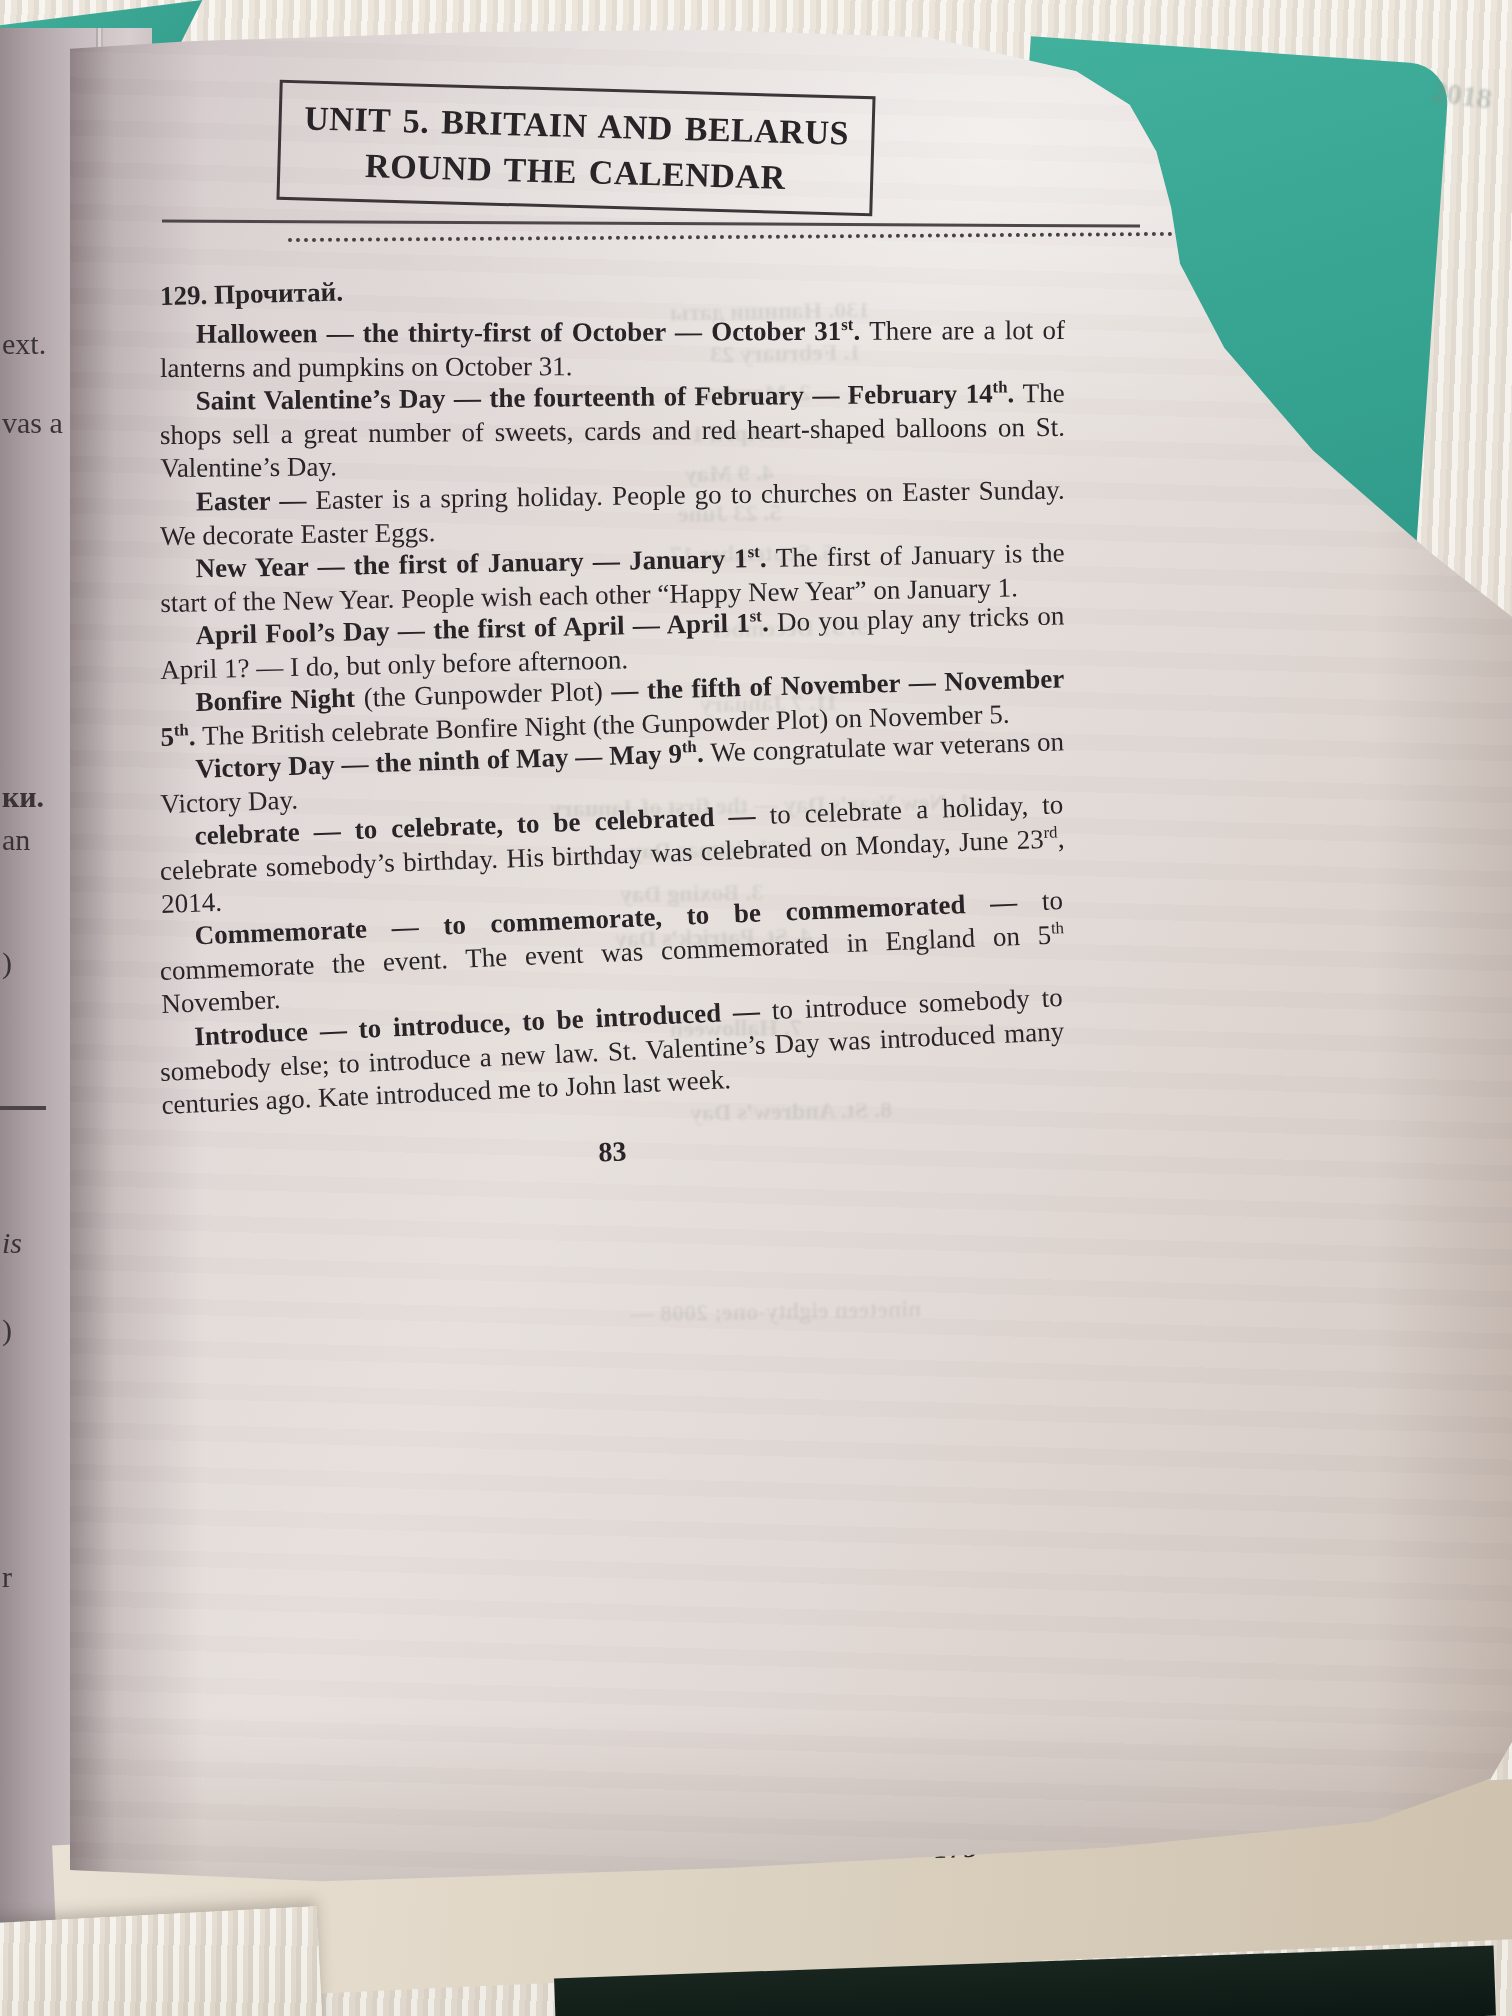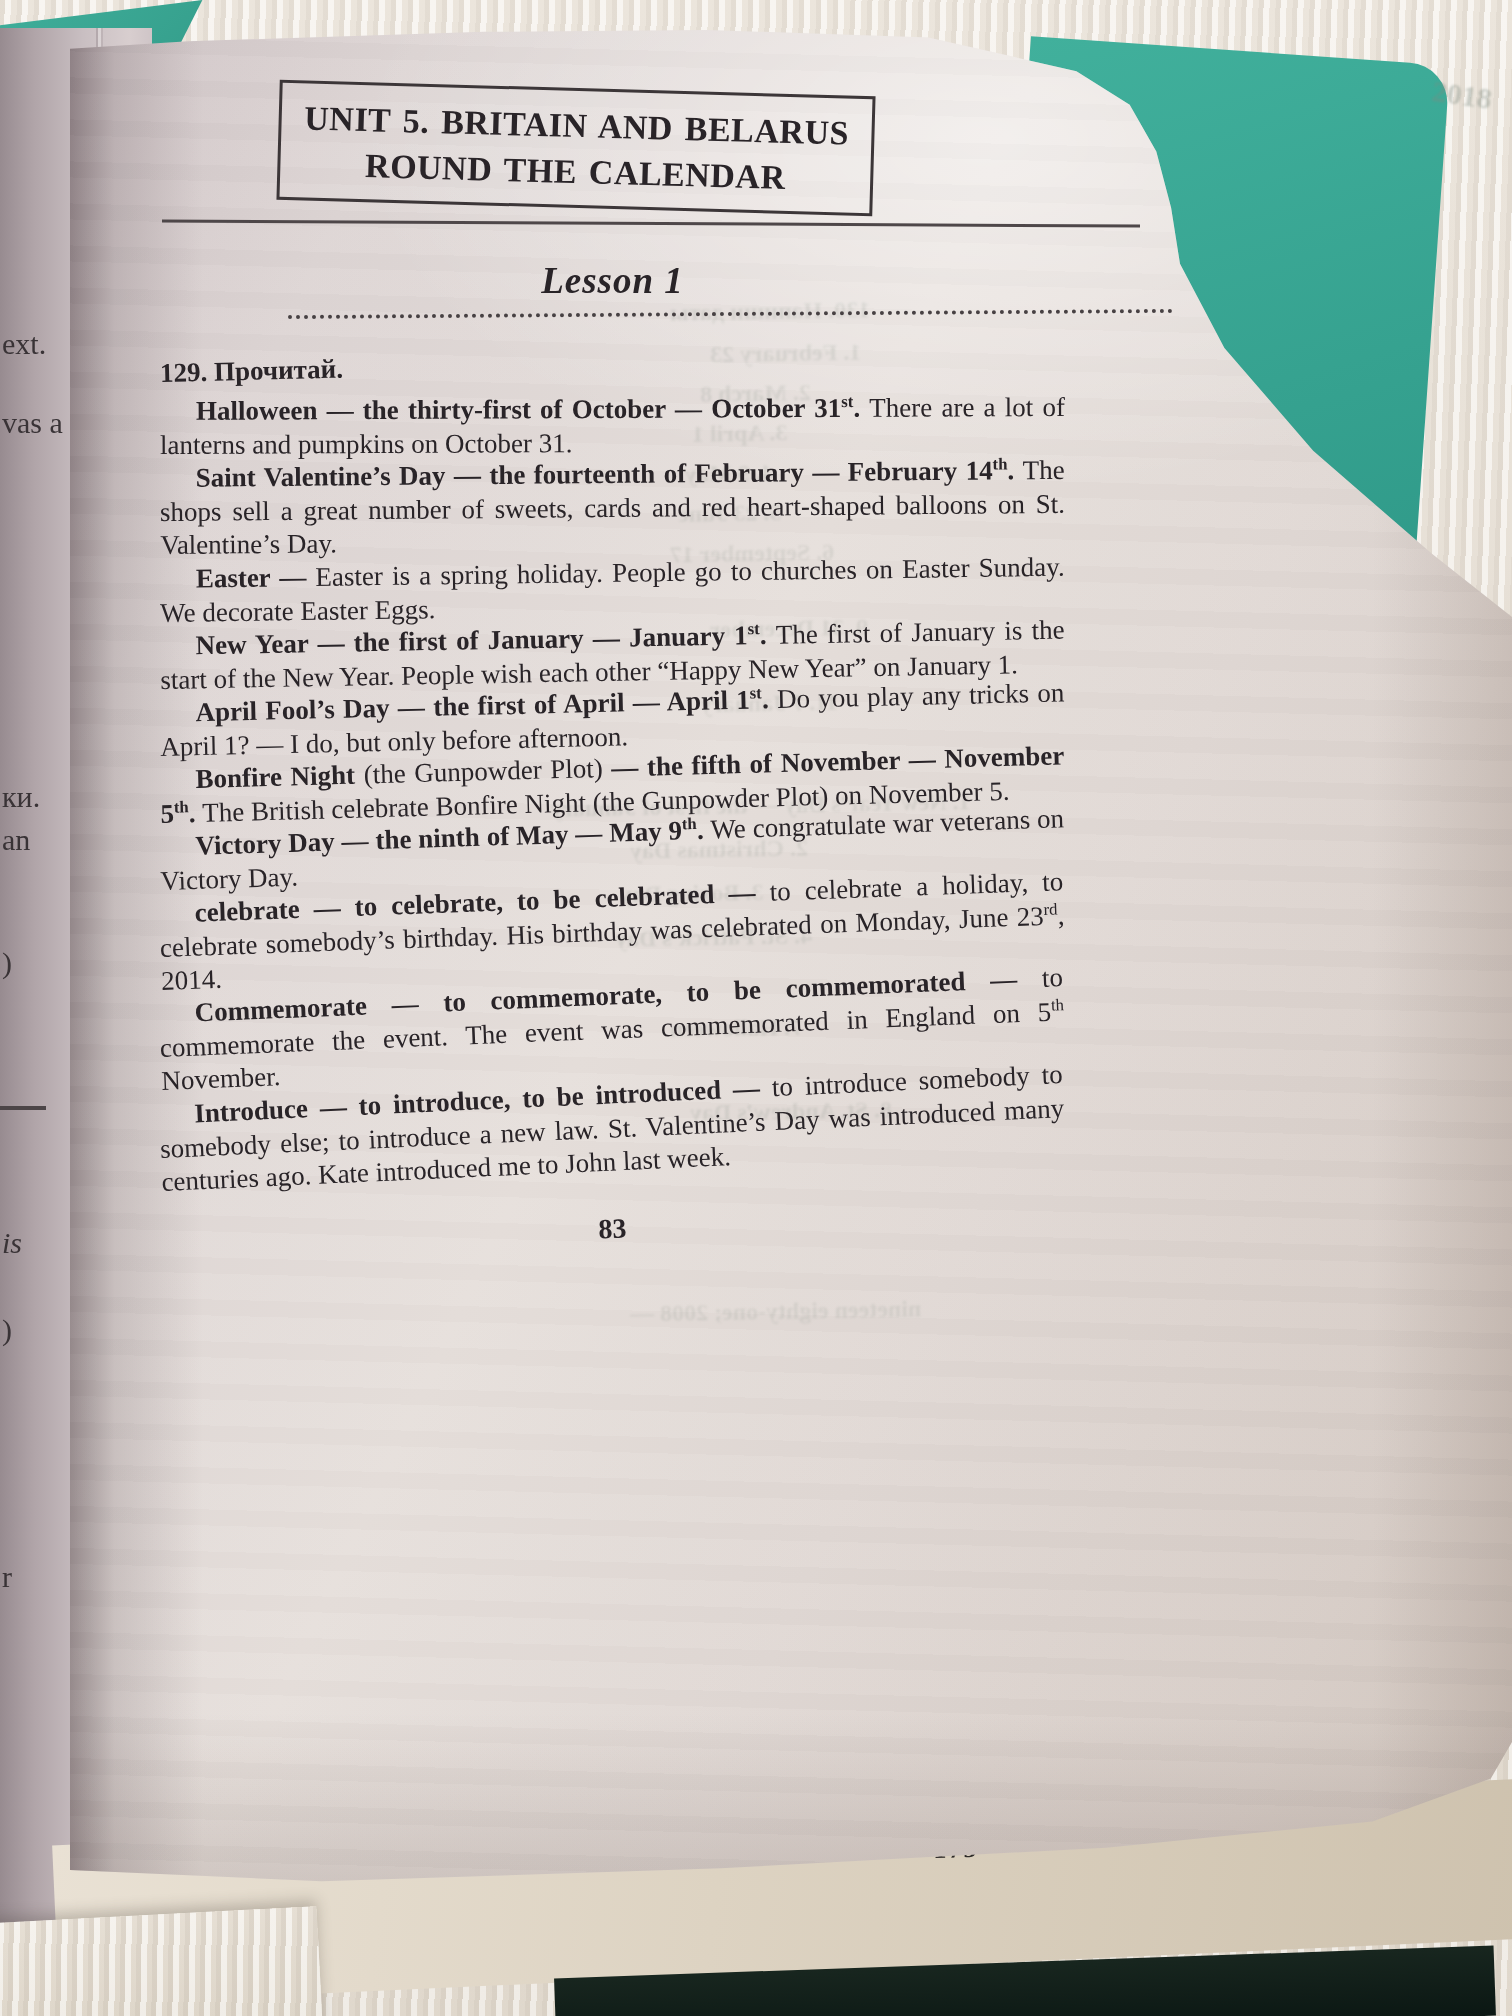--- a/index.html
+++ b/index.html
@@ -24,21 +24,21 @@
   .paper-tab{position:absolute;left:1095px;top:688px;width:120px;height:80px;z-index:1;
     background:linear-gradient(180deg,#efe9dd,#d9d2c3);transform:rotate(3deg);border-radius:6px;}
   .teal-bl{position:absolute;left:0;top:1470px;width:92px;height:520px;z-index:1;
     background:linear-gradient(90deg,#2f9785,#4ab1a0);transform:rotate(-1deg);}
   
   .left-stack{position:absolute;left:0;top:28px;width:152px;height:1950px;z-index:2;
     background:
       repeating-linear-gradient(90deg, rgba(92,78,84,.0) 0 96px, rgba(92,78,84,.22) 96px 98px, rgba(255,255,255,.25) 98px 101px, rgba(92,78,84,.14) 101px 103px, rgba(255,255,255,.0) 103px 120px),
       linear-gradient(90deg,#978b90 0%,#b0a4a8 22%,#c9bfc2 55%,#d8cecf 85%,#cfc5c7 100%);}
   .frag{position:absolute;left:2px;color:#393336;font-size:30px;white-space:nowrap;}
-  .frag.b{font-weight:normal;}
+  .frag.b{font-weight:bold;}
   .stack-rule{position:absolute;left:0;top:1078px;width:46px;height:0;border-top:4px solid #4c4547;}
   
   .under-band{position:absolute;left:55px;top:1812px;width:1470px;height:160px;z-index:2;
     background:linear-gradient(100deg,#e9e1d4 0%,#ddd3c2 45%,#cec2ae 100%);
     transform:rotate(-2.6deg);}
   .under-number{position:absolute;left:880px;top:30px;color:#2e2b29;font-size:26px;font-weight:bold;transform:rotate(1deg);letter-spacing:2px;}
   .dark-strip{position:absolute;left:555px;top:1962px;width:940px;height:70px;z-index:3;
     background:linear-gradient(180deg,#18261f,#0b1713);transform:rotate(-2deg);}
   .blanket-bl{position:absolute;left:-20px;top:1915px;width:340px;height:130px;z-index:4;
     background:
@@ -129,21 +129,20 @@
       </div>
     <div class="gutter-shade"></div>
     <div class="ripple"></div>
 
     <div class="content">
       <div class="title-box">
         <div class="title-line">UNIT 5. BRITAIN AND BELARUS</div>
         <div class="title-line">ROUND THE CALENDAR</div>
       </div>
       <div class="header-rule"></div>
-      <div class="lesson">Lesson 1</div>
       <div class="dotted-rule"></div>
       <div class="exercise">129. Прочитай.</div>
       <div class="paras">
           <p class="para" style="transform: rotate(-0.26deg);"><span class="b">Halloween — the thirty-first of October — October 31</span><sup class="b">st</sup><span class="b">. </span><span>There are a lot of lanterns and pumpkins on October 31.</span></p>
           <p class="para" style="transform: rotate(-0.52deg);"><span class="b">Saint Valentine’s Day — the fourteenth of February — February 14</span><sup class="b">th</sup><span class="b">. </span><span>The shops sell a great number of sweets, cards and red heart-shaped balloons on St. Valentine’s Day.</span></p>
           <p class="para" style="transform: rotate(-0.78deg);"><span class="b">Easter — </span><span>Easter is a spring holiday. People go to churches on Easter Sunday. We decorate Easter Eggs.</span></p>
           <p class="para" style="transform: rotate(-1.04deg);"><span class="b">New Year — the first of January — January 1</span><sup class="b">st</sup><span class="b">. </span><span>The first of January is the start of the New Year. People wish each other “Happy New Year” on January 1.</span></p>
           <p class="para" style="transform: rotate(-1.3deg);"><span class="b">April Fool’s Day — the first of April — April 1</span><sup class="b">st</sup><span class="b">. </span><span>Do you play any tricks on April 1? — I do, but only before afternoon.</span></p>
           <p class="para" style="transform: rotate(-1.56deg);"><span class="b">Bonfire Night</span><span> (the Gunpowder Plot) </span><span class="b">— the fifth of November — November 5</span><sup class="b">th</sup><span class="b">. </span><span>The British celebrate Bonfire Night (the Gunpowder Plot) on November 5.</span></p>
           <p class="para" style="transform: rotate(-1.82deg);"><span class="b">Victory Day — the ninth of May — May 9</span><sup class="b">th</sup><span class="b">. </span><span>We congratulate war veterans on Victory Day.</span></p>

